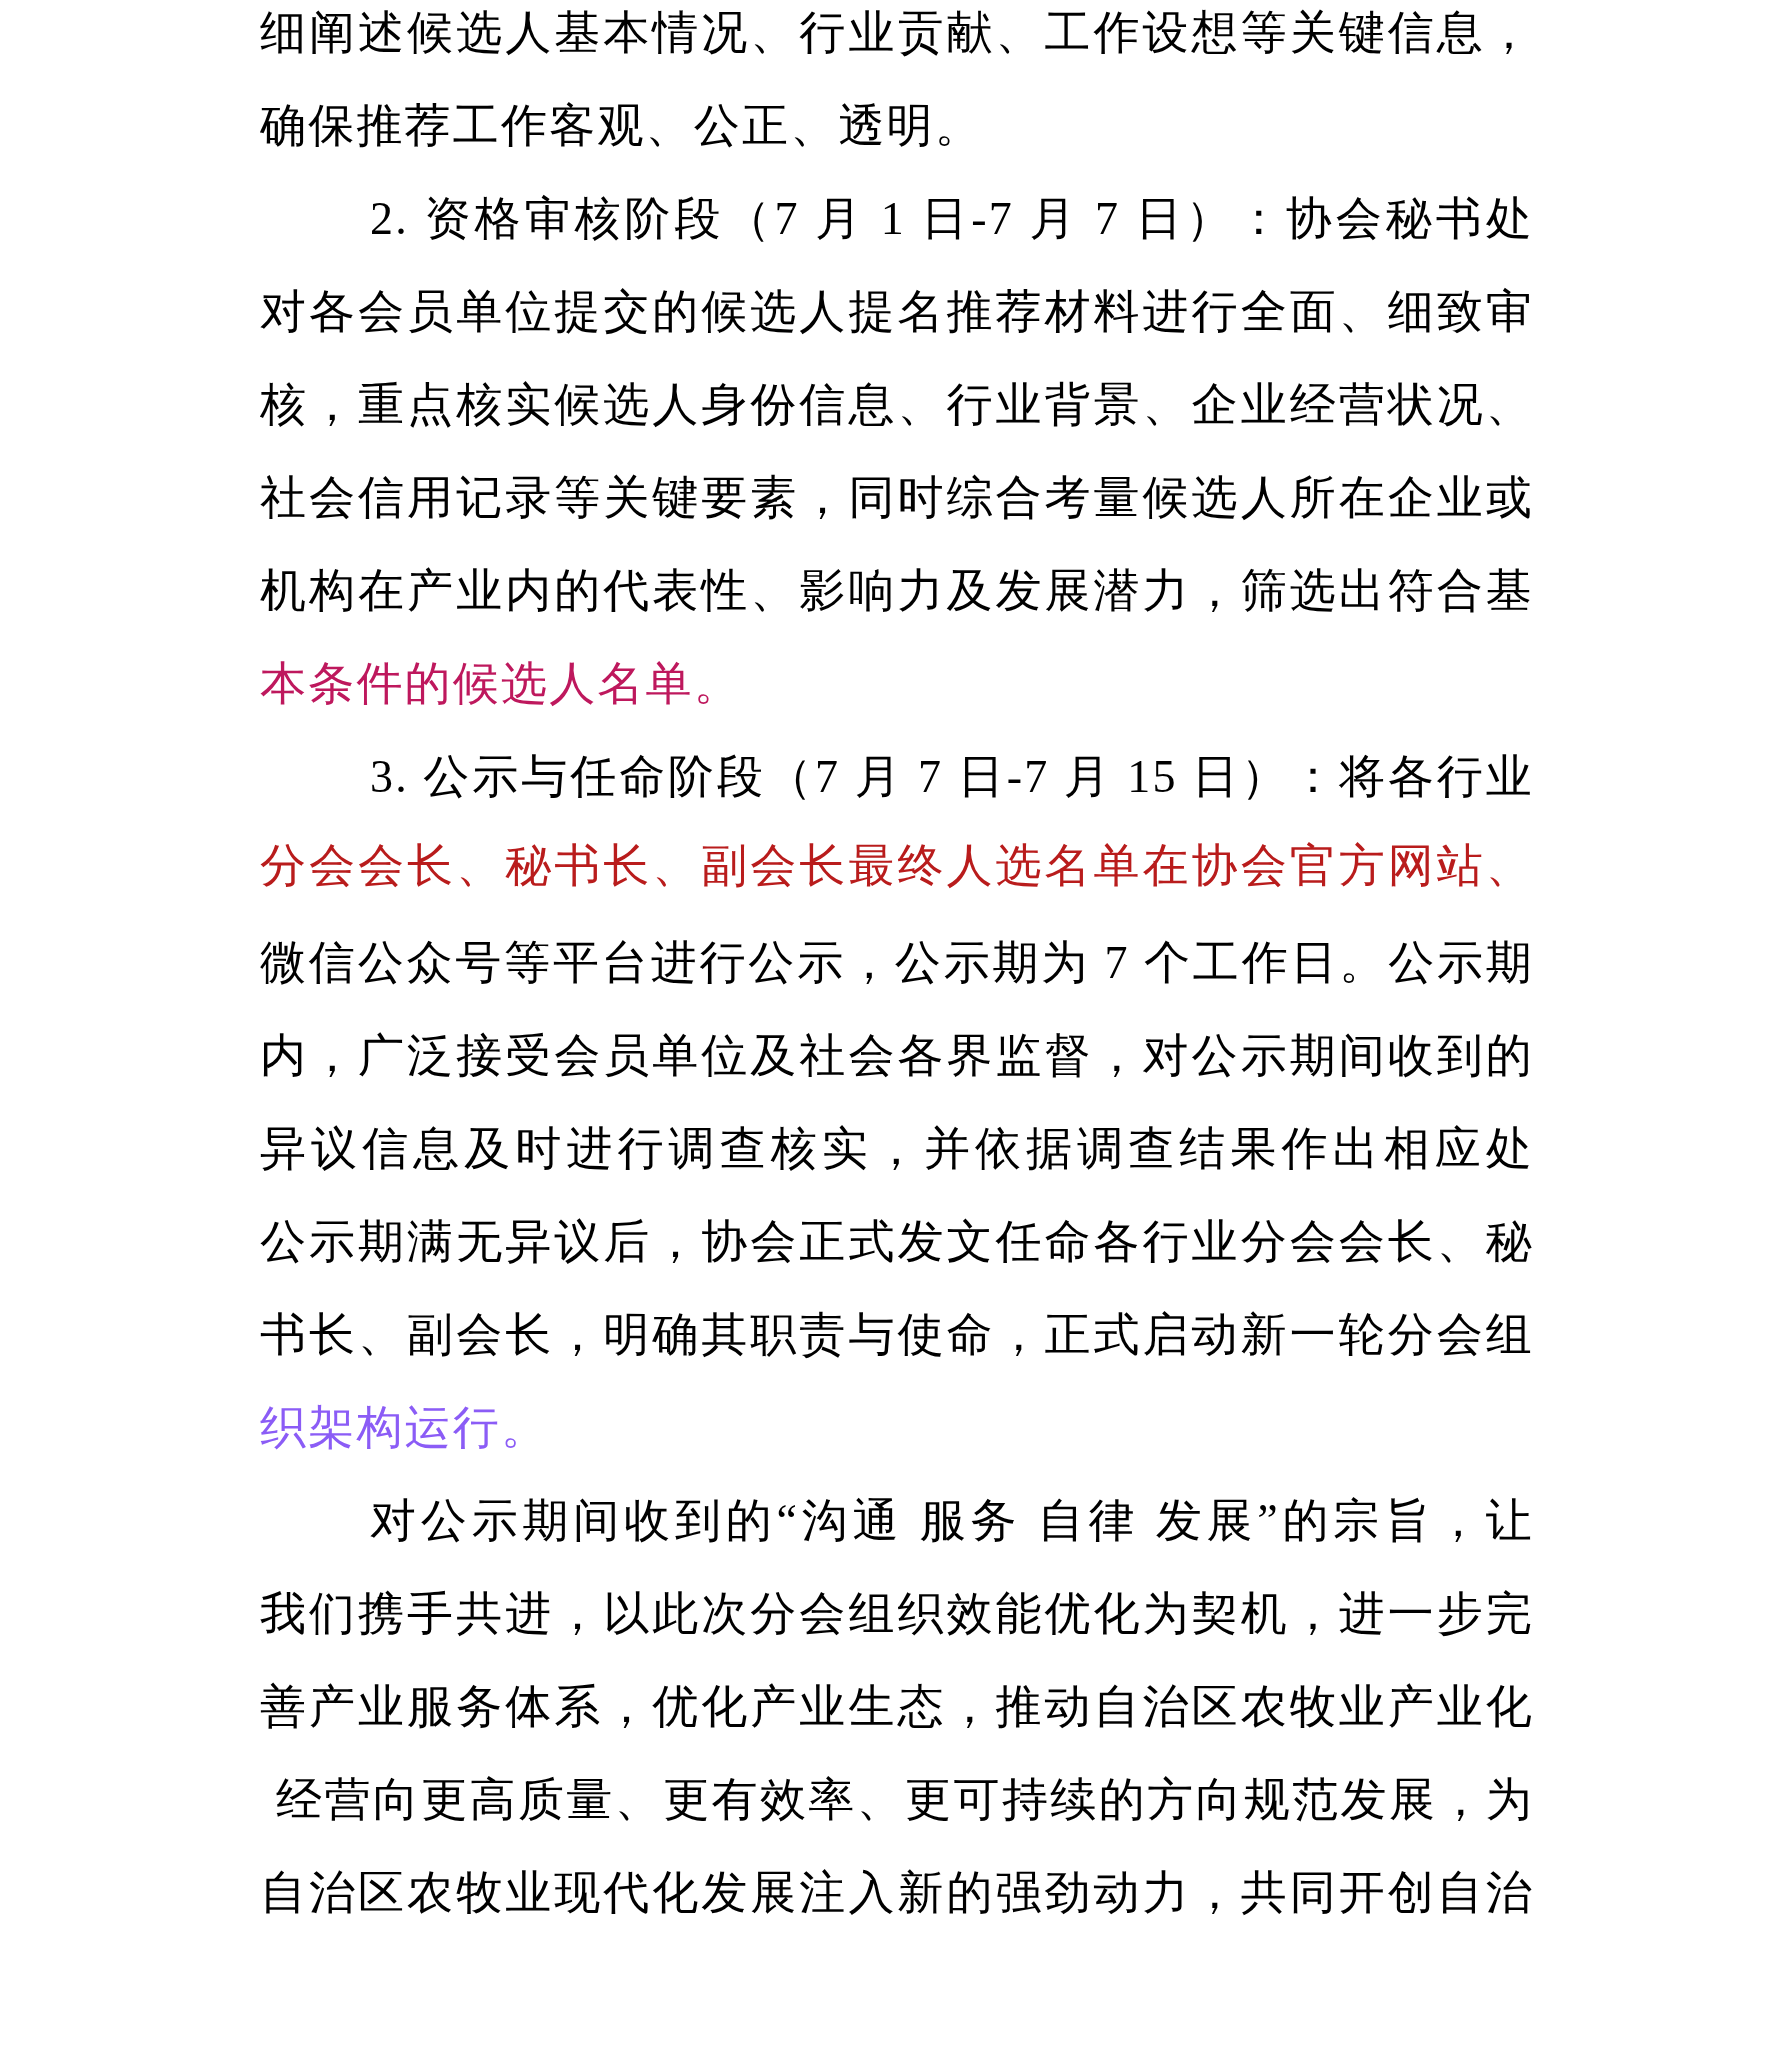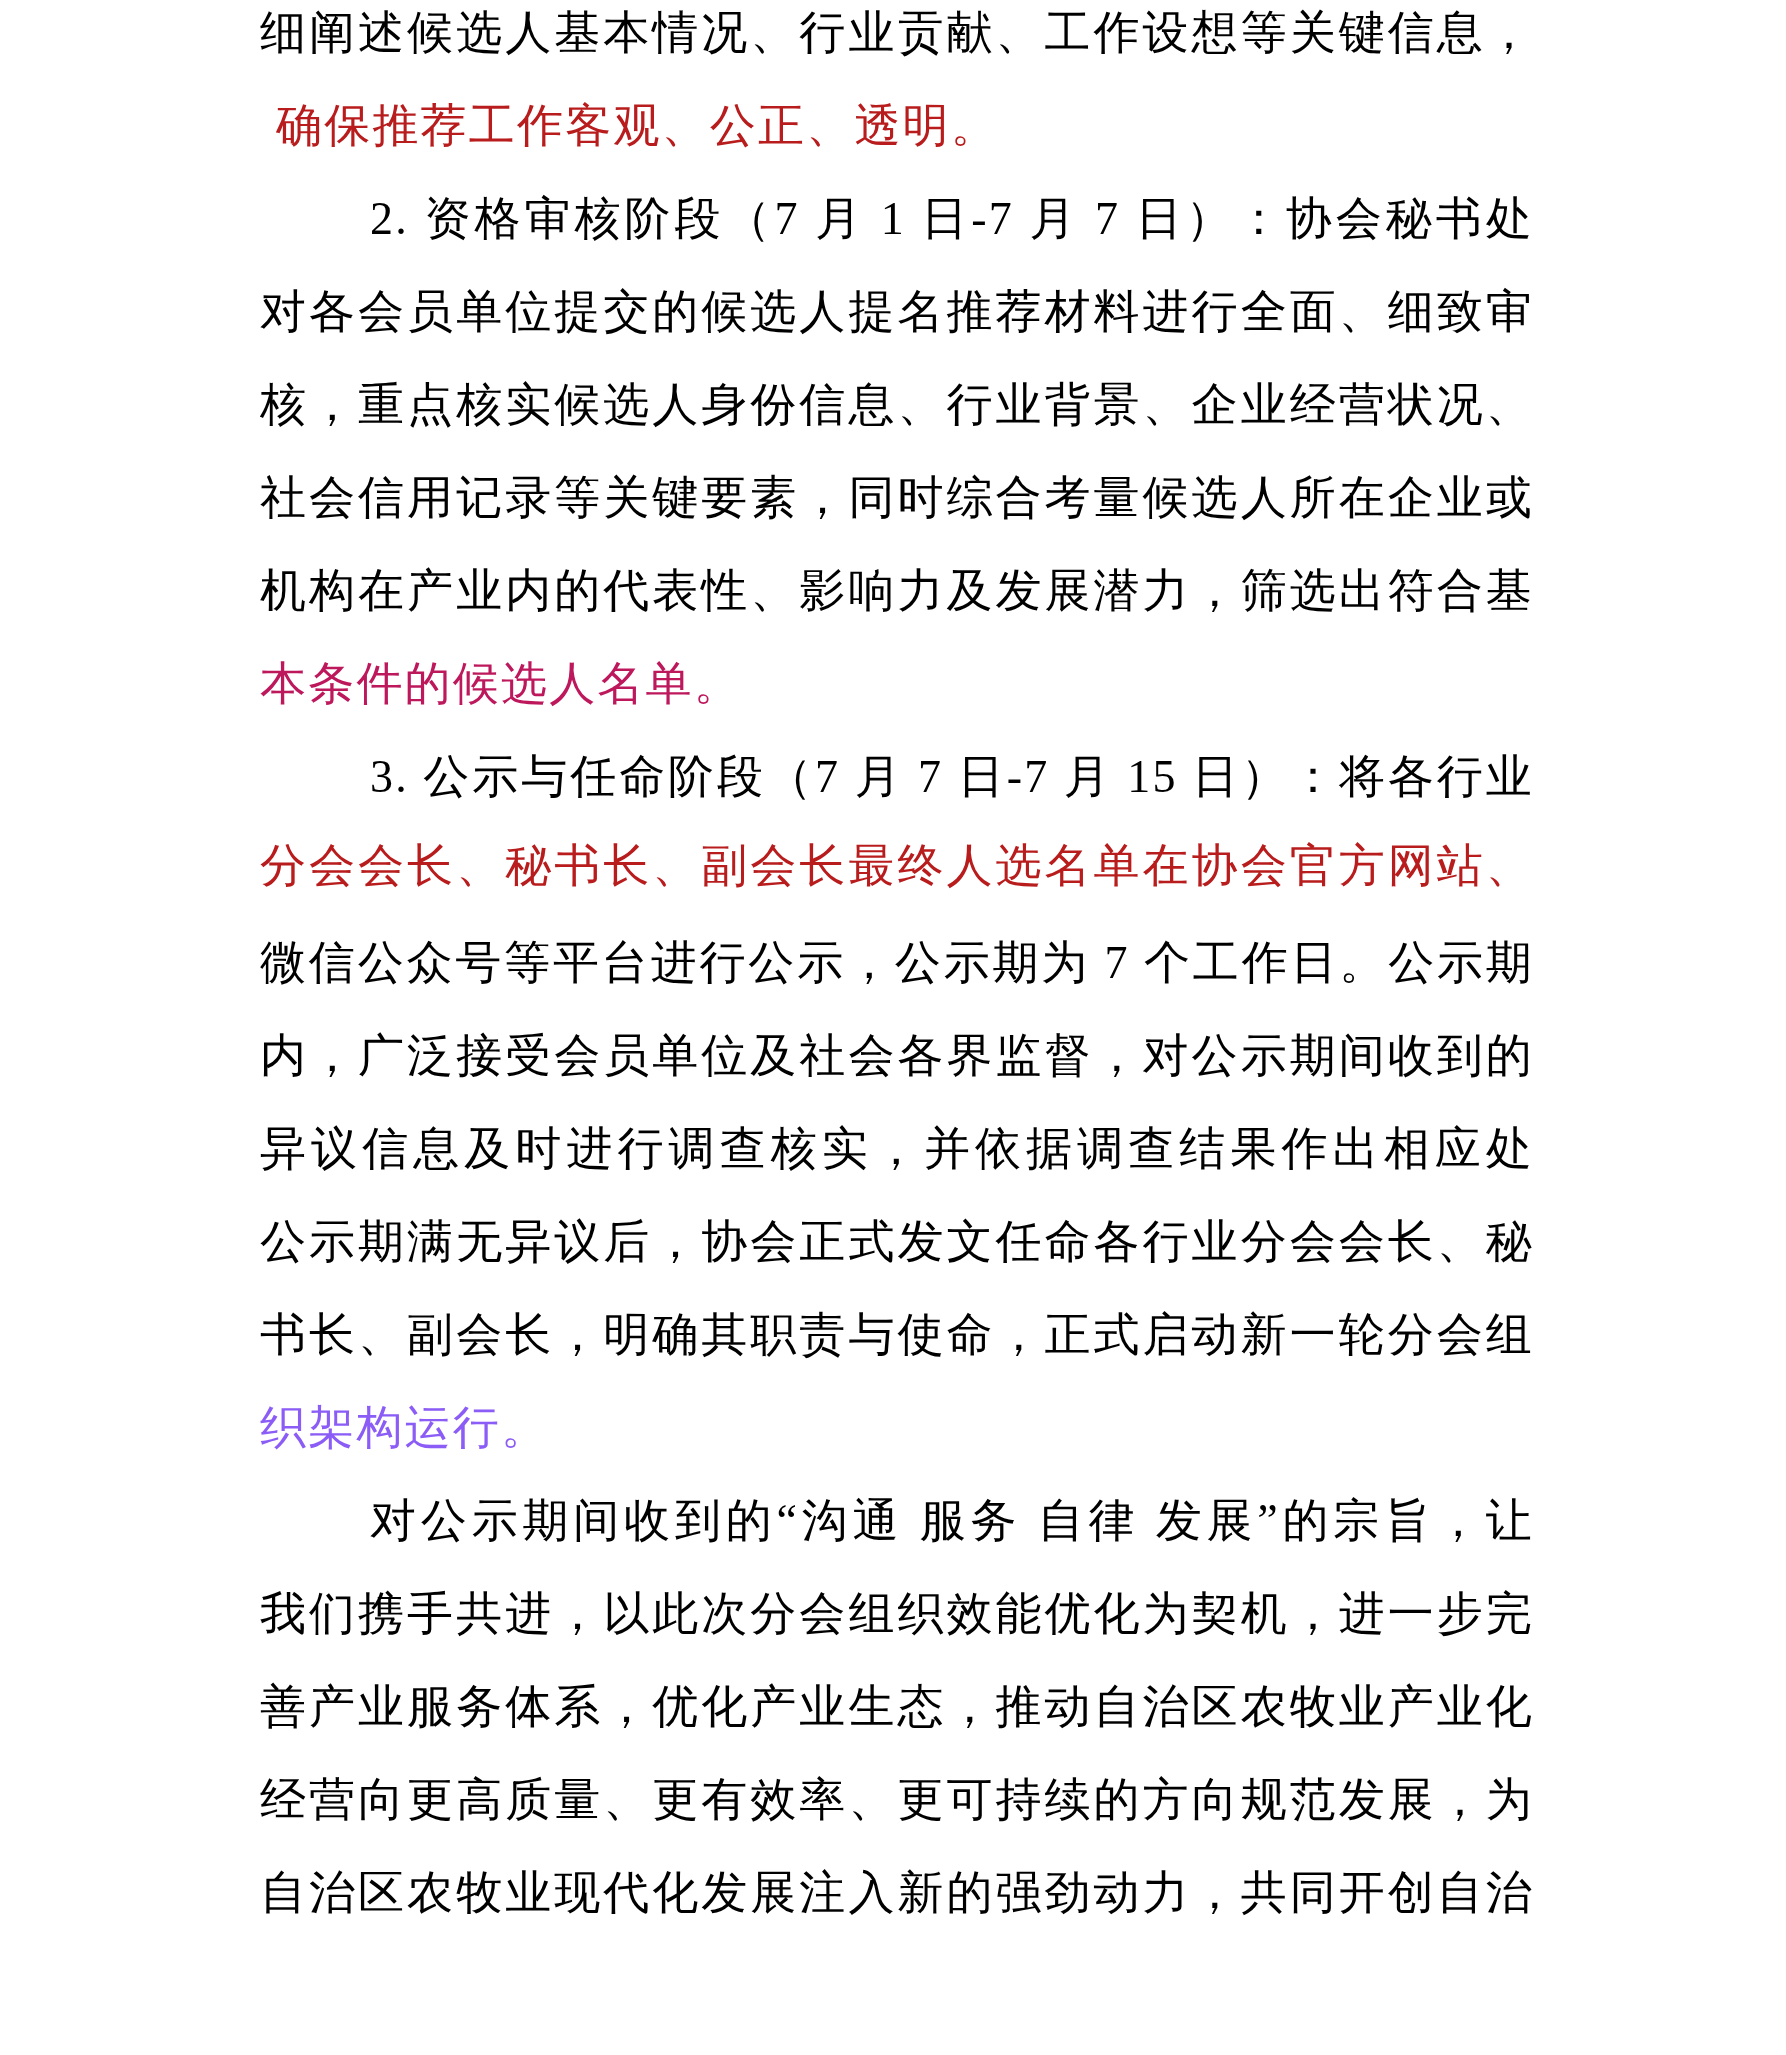--- a/index.html
+++ b/index.html
@@ -41,36 +41,36 @@
   .line.indent {
     padding-left: 110px;
   }
 </style>
 </head>
 <body>
 
 <div class="page" style="background: rgb(255, 255, 255);">
   <div class="textblock" id="textblock">
       <div class="line justify" style="color: rgb(0, 0, 0);">细阐述候选人基本情况、行业贡献、工作设想等关键信息，</div>
-      <div class="line left" style="color: #b91c1c; margin-left: 16px;">确保推荐工作客观、公正、透明。</div>
+      <div class="line left" style="color: #000000;">确保推荐工作客观、公正、透明。</div>
       <div class="line justify indent" style="color: rgb(0, 0, 0);">2. 资格审核阶段（7 月 1 日-7 月 7 日）：协会秘书处</div>
       <div class="line justify" style="color: rgb(0, 0, 0);">对各会员单位提交的候选人提名推荐材料进行全面、细致审</div>
       <div class="line justify" style="color: rgb(0, 0, 0);">核，重点核实候选人身份信息、行业背景、企业经营状况、</div>
       <div class="line justify" style="color: rgb(0, 0, 0);">社会信用记录等关键要素，同时综合考量候选人所在企业或</div>
       <div class="line justify" style="color: rgb(0, 0, 0);">机构在产业内的代表性、影响力及发展潜力，筛选出符合基</div>
       <div class="line left" style="color: #be185d;">本条件的候选人名单。</div>
       <div class="line justify indent" style="color: rgb(0, 0, 0);">3. 公示与任命阶段（7 月 7 日-7 月 15 日）：将各行业</div>
       <div class="line justify" style="color: #b91c1c; font-family: Liberation Mono, monospace;">分会会长、秘书长、副会长最终人选名单在协会官方网站、</div>
       <div class="line justify" style="color: rgb(0, 0, 0);">微信公众号等平台进行公示，公示期为 7 个工作日。公示期</div>
       <div class="line justify" style="color: rgb(0, 0, 0);">内，广泛接受会员单位及社会各界监督，对公示期间收到的</div>
       <div class="line justify" style="color: rgb(0, 0, 0);">异议信息及时进行调查核实，并依据调查结果作出相应处理。</div>
       <div class="line justify" style="color: rgb(0, 0, 0);">公示期满无异议后，协会正式发文任命各行业分会会长、秘</div>
       <div class="line justify" style="color: rgb(0, 0, 0);">书长、副会长，明确其职责与使命，正式启动新一轮分会组</div>
       <div class="line left" style="color: #8b5cf6;">织架构运行。</div>
       <div class="line justify indent" style="color: rgb(0, 0, 0);">对公示期间收到的“沟通 服务 自律 发展”的宗旨，让</div>
       <div class="line justify" style="color: rgb(0, 0, 0);">我们携手共进，以此次分会组织效能优化为契机，进一步完</div>
       <div class="line justify" style="color: rgb(0, 0, 0);">善产业服务体系，优化产业生态，推动自治区农牧业产业化</div>
-      <div class="line justify" style="color: rgb(0, 0, 0);">经营向更高质量、更有效率、更可持续的方向规范发展，为</div>
+      <div class="line justify" style="color: rgb(0, 0, 0); margin-left: 16px;">经营向更高质量、更有效率、更可持续的方向规范发展，为</div>
       <div class="line justify" style="color: rgb(0, 0, 0);">自治区农牧业现代化发展注入新的强劲动力，共同开创自治</div>
       <div class="line left" style="color: rgb(0, 0, 0);">区农牧业产业繁荣发展的崭新局面！</div>
     </div>
 </div>
 
 
 </body></html>

